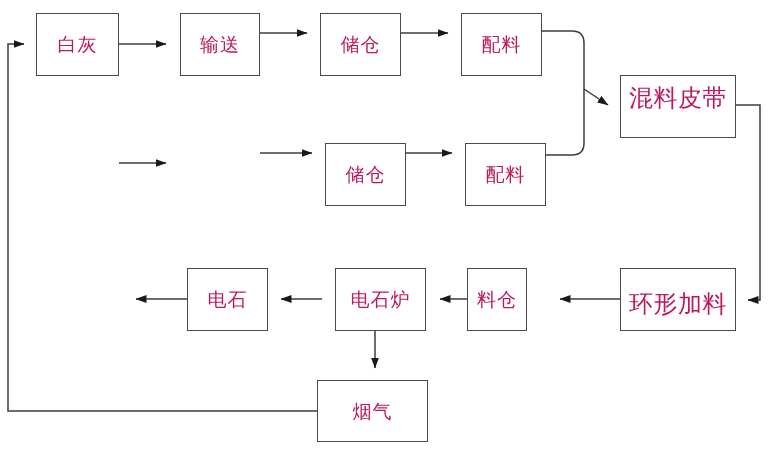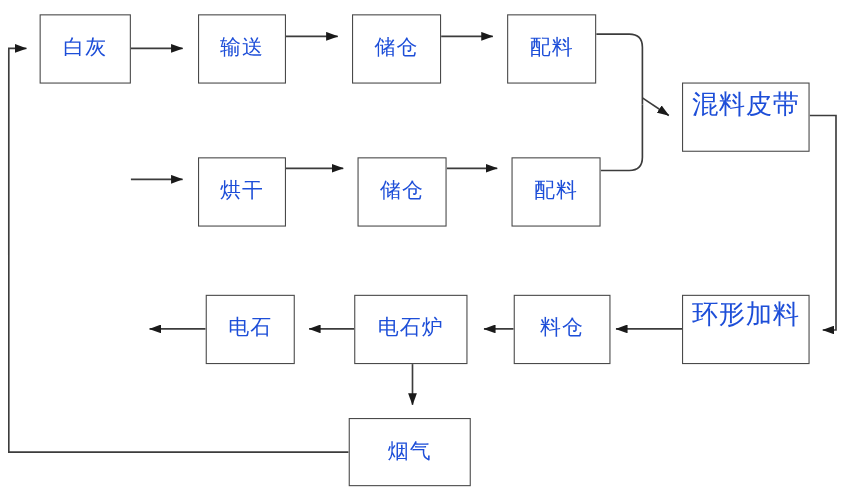--- a/index.html
+++ b/index.html
@@ -28,24 +28,24 @@
     position: absolute;
     box-sizing: border-box;
     background: #ffffff;
     border: 1.4px solid #4a4a4a;
     display: flex;
     align-items: center;
     justify-content: center;
     z-index: 3;
   }
   .node-label {
-    font-family: Liberation Mono, monospace;
+    font-family: Liberation Sans, sans-serif;
     font-size: 19px;
     line-height: 1;
-    color: #1d4ed8;
+    color: #be185d;
     letter-spacing: 1px;
     white-space: nowrap;
     user-select: none;
   }
   .node-label.wide {
     font-size: 24px;
     letter-spacing: 0.5px;
   }
 </style>
 </head>
@@ -108,46 +108,43 @@
 
   <div class="node-box" style="left:461px; top:13px; width:81px; height:63px;">
     <span class="node-label">配料</span>
   </div>
 
   <div class="node-box" style="left:620px; top:75px; width:116px; height:63px; align-items:flex-start; padding-top:10px;">
     <span class="node-label wide">混料皮带</span>
   </div>
 
 
-  <div class="node-box" style="left:180px; top:143px; width:80px; height:63px;">
-    <span class="node-label">烘干</span>
-  </div>
 
   <div class="node-box" style="left:325px; top:143px; width:81px; height:63px;">
     <span class="node-label">储仓</span>
   </div>
 
   <div class="node-box" style="left:465px; top:143px; width:81px; height:63px;">
     <span class="node-label">配料</span>
   </div>
 
 
   <div class="node-box" style="left:187px; top:268px; width:81px; height:63px;text-align:center;">
     <span class="node-label">电石</span>
   </div>
 
-  <div class="node-box" style="left:322px; top:268px; width:103px; height:63px;">
+  <div class="node-box" style="left:335px; top:268px; width:91px; height:63px;">
     <span class="node-label">电石炉</span>
   </div>
 
-  <div class="node-box" style="left:467px; top:268px; width:88px; height:63px;align-items:center;">
+  <div class="node-box" style="left:467px; top:268px; width:60px; height:63px;align-items:center;">
     <span class="node-label">料仓</span>
   </div>
 
-  <div class="node-box" style="left:620px; top:268px; width:116px; height:63px; align-items:flex-start; padding-top:8px;">
+  <div class="node-box" style="left:620px; top:268px; width:116px; height:63px; align-items:center; padding-top:8px;">
     <span class="node-label wide">环形加料</span>
   </div>
 
   <div class="node-box" style="left:317px; top:380px; width:111px; height:62px;">
     <span class="node-label">烟气</span>
   </div>
 
 </div>
 
 </body></html>

